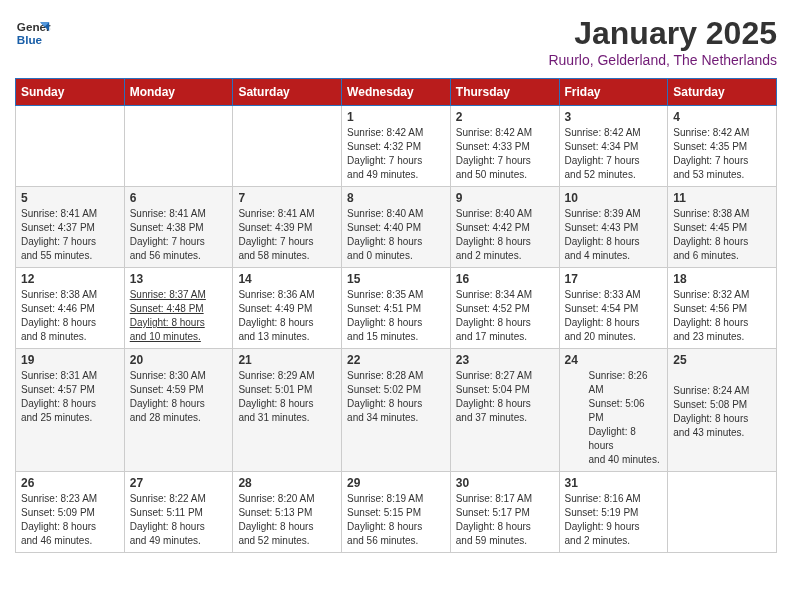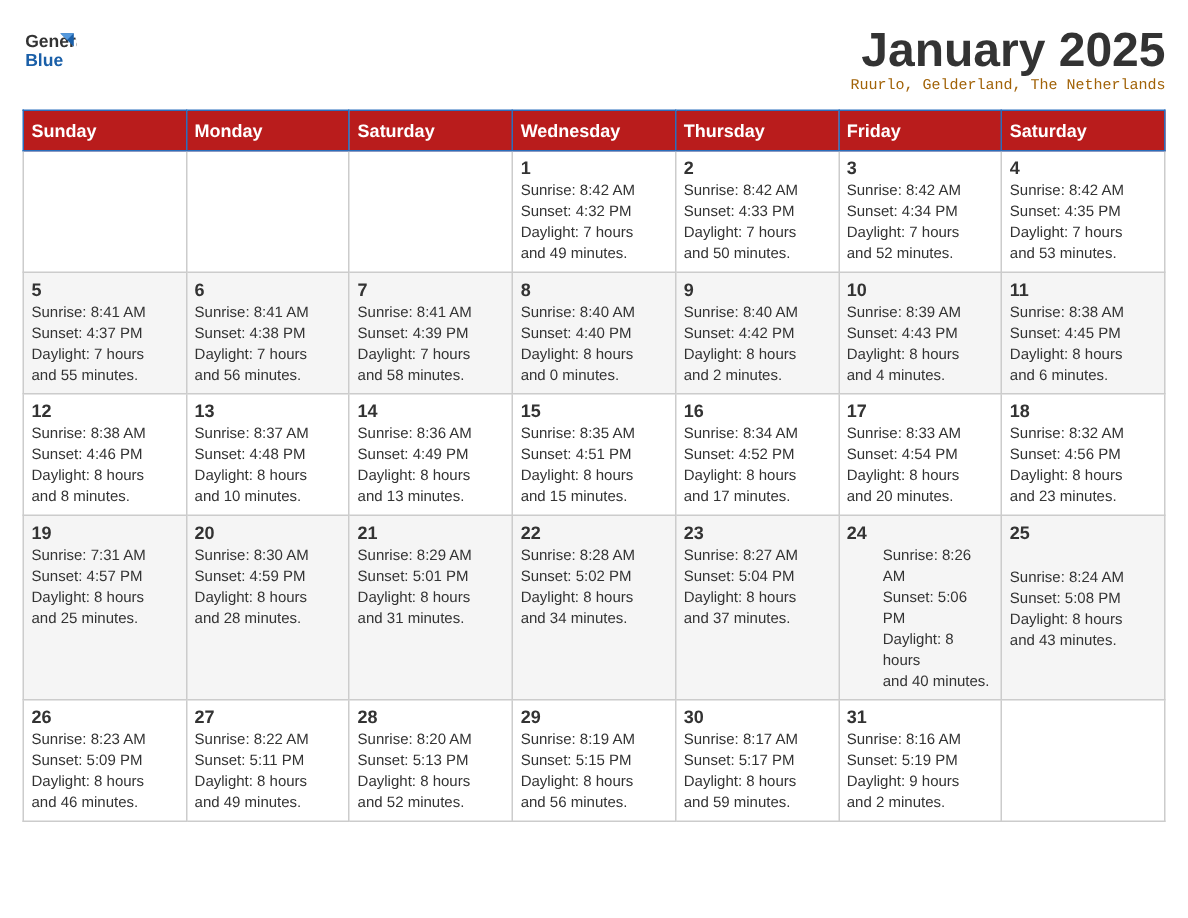--- a/index.html
+++ b/index.html
@@ -27,23 +27,22 @@
     }
     .title-block {
       text-align: right;
     }
     .cal-title {
       font-size: 32px;
       font-weight: bold;
       color: #333;
     }
     .cal-subtitle {
-      font-size: 10px;
-      color: #a16207;
-      font-family: Liberation Mono, monospace;
+      font-size: 14px;
+      color: #701a75;
     }
     .calendar {
       width: 100%;
       border-collapse: collapse;
       border: 1px solid #ccc;
     }
     .calendar th {
       background: #b91c1c;
       color: #fff;
       font-size: 12px;
@@ -198,21 +197,21 @@
       <tr>
         <td>
           <span class="day-num">12</span>
           <div class="day-info" style="white-space: pre-line;">Sunrise: 8:38 AM
 Sunset: 4:46 PM
 Daylight: 8 hours
 and 8 minutes.</div>
         </td>
         <td>
           <span class="day-num">13</span>
-          <div class="day-info" style="white-space: pre-line;">Sunrise: 8:37 AM
+          <div class="day-info" style="white-space: pre-line; text-decoration: underline;">Sunrise: 8:37 AM
 Sunset: 4:48 PM
 Daylight: 8 hours
 and 10 minutes.</div>
         </td>
         <td>
           <span class="day-num">14</span>
           <div class="day-info" style="white-space: pre-line;">Sunrise: 8:36 AM
 Sunset: 4:49 PM
 Daylight: 8 hours
 and 13 minutes.</div>
@@ -242,21 +241,21 @@
           <span class="day-num">18</span>
           <div class="day-info" style="white-space: pre-line;">Sunrise: 8:32 AM
 Sunset: 4:56 PM
 Daylight: 8 hours
 and 23 minutes.</div>
         </td>
       </tr>
       <tr>
         <td>
           <span class="day-num">19</span>
-          <div class="day-info" style="white-space: pre-line;">Sunrise: 7:31 AM
+          <div class="day-info" style="white-space: pre-line;">Sunrise: 8:31 AM
 Sunset: 4:57 PM
 Daylight: 8 hours
 and 25 minutes.</div>
         </td>
         <td>
           <span class="day-num">20</span>
           <div class="day-info" style="white-space: pre-line;">Sunrise: 8:30 AM
 Sunset: 4:59 PM
 Daylight: 8 hours
 and 28 minutes.</div>

